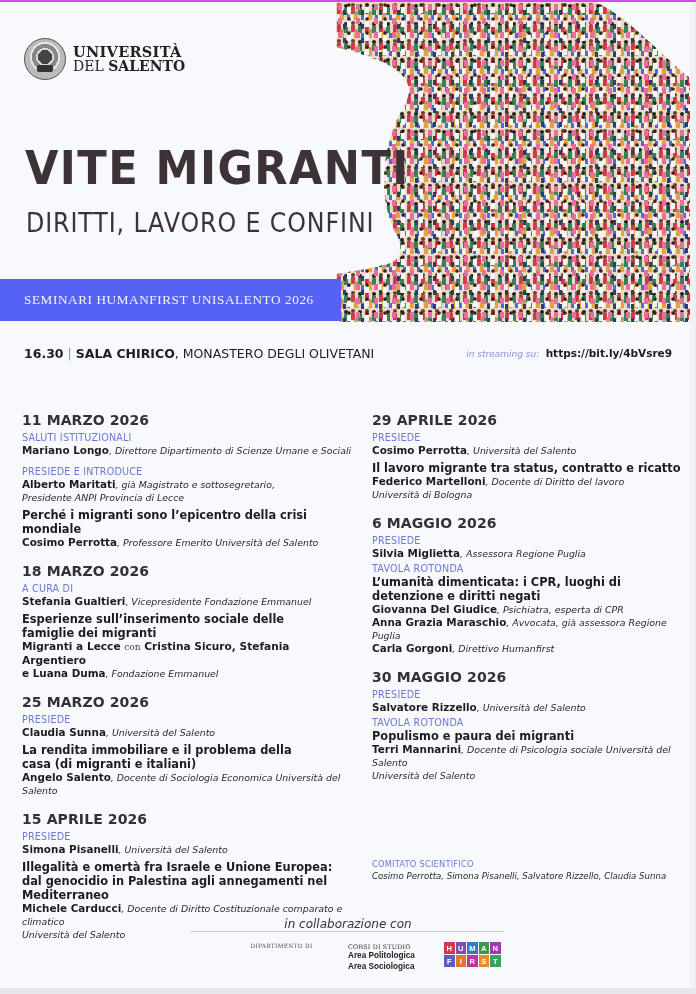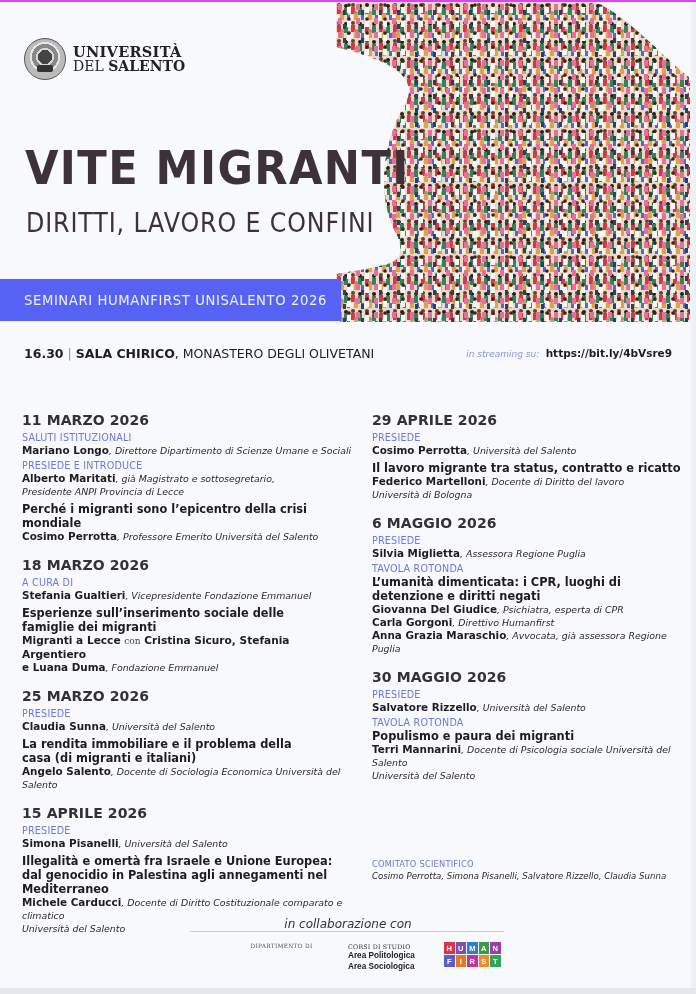--- a/index.html
+++ b/index.html
@@ -21,21 +21,21 @@
 
   
   .crowd { position: absolute; left: 336px; top: 0; width: 360px; height: 320px; overflow: hidden; }
   .crowd svg { width: 100%; height: 100%; display: block; }
 
   
   .title-main { position: absolute; left: 25px; top: 138px; font-family: "DejaVu Sans", sans-serif; font-weight: bold; font-size: 47px; letter-spacing: 1.5px; color: #3e3239; transform: scaleX(0.92); transform-origin: left; white-space: nowrap; }
   .title-sub { position: absolute; left: 26px; top: 205px; font-family: "DejaVu Sans", sans-serif; font-weight: normal; font-size: 27px; letter-spacing: 1px; color: #3e3239; transform: scaleX(0.88); transform-origin: left; white-space: nowrap; }
 
   
-  .banner { position: absolute; left: 0; top: 277px; width: 341px; height: 42px; background: #5662f3; display: flex; align-items: center; padding-left: 24px; }
+  .banner { position: absolute; left: 0; top: 277px; width: 341px; height: 42px; background: #5662f3; display: flex; align-items: center; padding-left: 24px; font-family: Liberation Serif, serif; }
   .banner span { color: #f2f3ff; font-size: 13.2px; letter-spacing: 0.6px; white-space: nowrap; }
 
   
   .venue { position: absolute; left: 24px; top: 344px; font-size: 12.5px; color: #1e1c22; white-space: nowrap; }
   .venue .time { font-weight: bold; }
   .venue .sep { color: #8a8fd6; margin: 0 4px; }
   .venue .hall { font-weight: bold; }
   .streaming { position: absolute; right: 24px; top: 345px; font-size: 10.5px; white-space: nowrap; }
   .streaming .lbl { color: #8a92d8; font-style: italic; font-size: 9px; }
   .streaming .url { color: #1e1c22; font-weight: bold; margin-left: 3px; }
@@ -130,21 +130,21 @@
     <span class="lbl">in streaming su:</span>
     <span class="url">https://bit.ly/4bVsre9</span>
   </div>
 
   <div class="col left">
 
     <div class="session">
       <div class="date">11 MARZO 2026</div>
       <div class="role">SALUTI ISTITUZIONALI</div>
       <div class="person"><span class="name">Mariano Longo</span><span class="aff">, Direttore Dipartimento di Scienze Umane e Sociali</span></div>
-      <div class="role" style="margin-top:3px">PRESIEDE E INTRODUCE</div>
+      <div class="role" style="margin-top:9px">PRESIEDE E INTRODUCE</div>
       <div class="person"><span class="name">Alberto Maritati</span><span class="aff">, già Magistrato e sottosegretario,</span></div>
       <div class="person"><span class="aff">Presidente ANPI Provincia di Lecce</span></div>
       <div class="talk">Perché i migranti sono l’epicentro della crisi mondiale</div>
       <div class="person"><span class="name">Cosimo Perrotta</span><span class="aff">, Professore Emerito Università del Salento</span></div>
     </div>
 
     <div class="session">
       <div class="date">18 MARZO 2026</div>
       <div class="role">A CURA DI</div>
       <div class="person"><span class="name">Stefania Gualtieri</span><span class="aff">, Vicepresidente Fondazione Emmanuel</span></div>
@@ -182,22 +182,22 @@
       <div class="person"><span class="aff">Università di Bologna</span></div>
     </div>
 
     <div class="session">
       <div class="date">6 MAGGIO 2026</div>
       <div class="role">PRESIEDE</div>
       <div class="person"><span class="name">Silvia Miglietta</span><span class="aff">, Assessora Regione Puglia</span></div>
       <div class="role" style="margin-top:3px">TAVOLA ROTONDA</div>
       <div class="talk" style="margin-top:0;width:285px">L’umanità dimenticata: i CPR, luoghi di detenzione e diritti negati</div>
       <div class="person"><span class="name">Giovanna Del Giudice</span><span class="aff">, Psichiatra, esperta di CPR</span></div>
+      <div class="person"><span class="name">Anna Grazia Maraschio</span><span class="aff">, Avvocata, già assessora Regione Puglia</span></div>
       <div class="person"><span class="name">Carla Gorgoni</span><span class="aff">, Direttivo Humanfirst</span></div>
-      <div class="person"><span class="name">Anna Grazia Maraschio</span><span class="aff">, Avvocata, già assessora Regione Puglia</span></div>
     </div>
 
     <div class="session">
       <div class="date">30 MAGGIO 2026</div>
       <div class="role">PRESIEDE</div>
       <div class="person"><span class="name">Salvatore Rizzello</span><span class="aff">, Università del Salento</span></div>
       <div class="role" style="margin-top:3px">TAVOLA ROTONDA</div>
       <div class="talk" style="margin-top:0">Populismo e paura dei migranti</div>
       <div class="person"><span class="name">Terri Mannarini</span><span class="aff">, Docente di Psicologia sociale Università del Salento</span></div>
       <div class="person"><span class="aff">Università del Salento</span></div>

